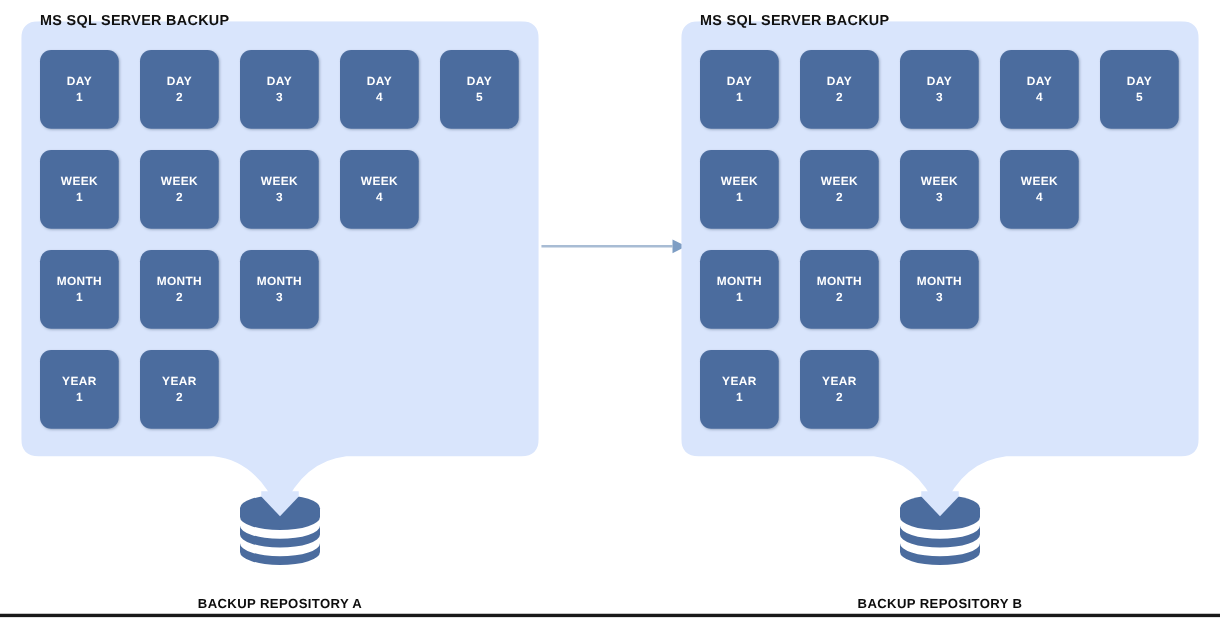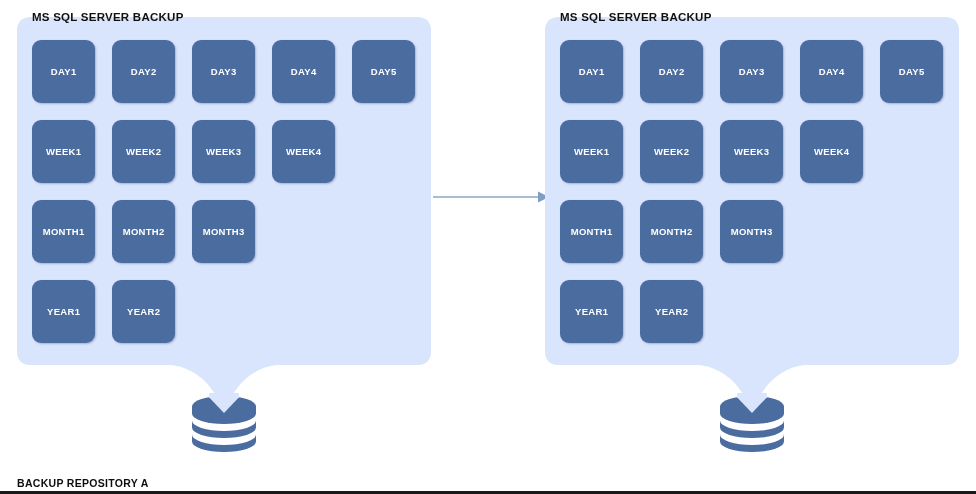--- a/index.html
+++ b/index.html
@@ -66,20 +66,21 @@
   }
   .tile {
     position: absolute;
     top: 0;
     width: 63px;
     height: 63px;
     border-radius: 9px;
     background: #4b6c9e;
     box-shadow: 1px 1px 2px rgba(40, 60, 90, 0.30);
     display: flex;
+    flex-direction: column;
     align-items: center;
     justify-content: center;
     box-sizing: border-box;
   }
   .tile-unit {
     font-size: 9.5px;
     font-weight: bold;
     letter-spacing: 0.3px;
     color: #ffffff;
     line-height: 13px;
@@ -99,21 +100,21 @@
     width: 66px;
     height: 66px;
   }
 
   
   .caption {
     position: absolute;
     left: 0;
     top: 477px;
     width: 414px;
-    text-align: left;
+    text-align: center;
     font-size: 10.5px;
     font-weight: bold;
     letter-spacing: 0.3px;
     color: #0d0d0d;
     white-space: nowrap;
   }
 
   
   .connector {
     position: absolute;
@@ -339,17 +340,18 @@
 
     <svg class="db-icon" viewBox="0 0 66 66" aria-hidden="true">
       <g fill="#4b6c9e">
         <path d="M 1 13.5 L 1 20.5 A 32 10.5 0 0 0 65 20.5 L 65 13.5 A 32 10.5 0 0 0 1 13.5 Z"></path>
         <path d="M 1 27.5 L 1 34.5 A 32 10.5 0 0 0 65 34.5 L 65 27.5 A 32 10.5 0 0 1 1 27.5 Z"></path>
         <path d="M 1 41.5 L 1 48.5 A 32 10.5 0 0 0 65 48.5 L 65 41.5 A 32 10.5 0 0 1 1 41.5 Z"></path>
       </g>
       <path d="M 18 4.2 L 33 20 L 48 4.2 L 48 -4 L 18 -4 Z" fill="#d9e5fc"></path>
     </svg>
 
+    <div class="caption">BACKUP REPOSITORY B</div>
   </div>
 
   <div class="bottom-rule"></div>
 
 </div>
 
 </body></html>

